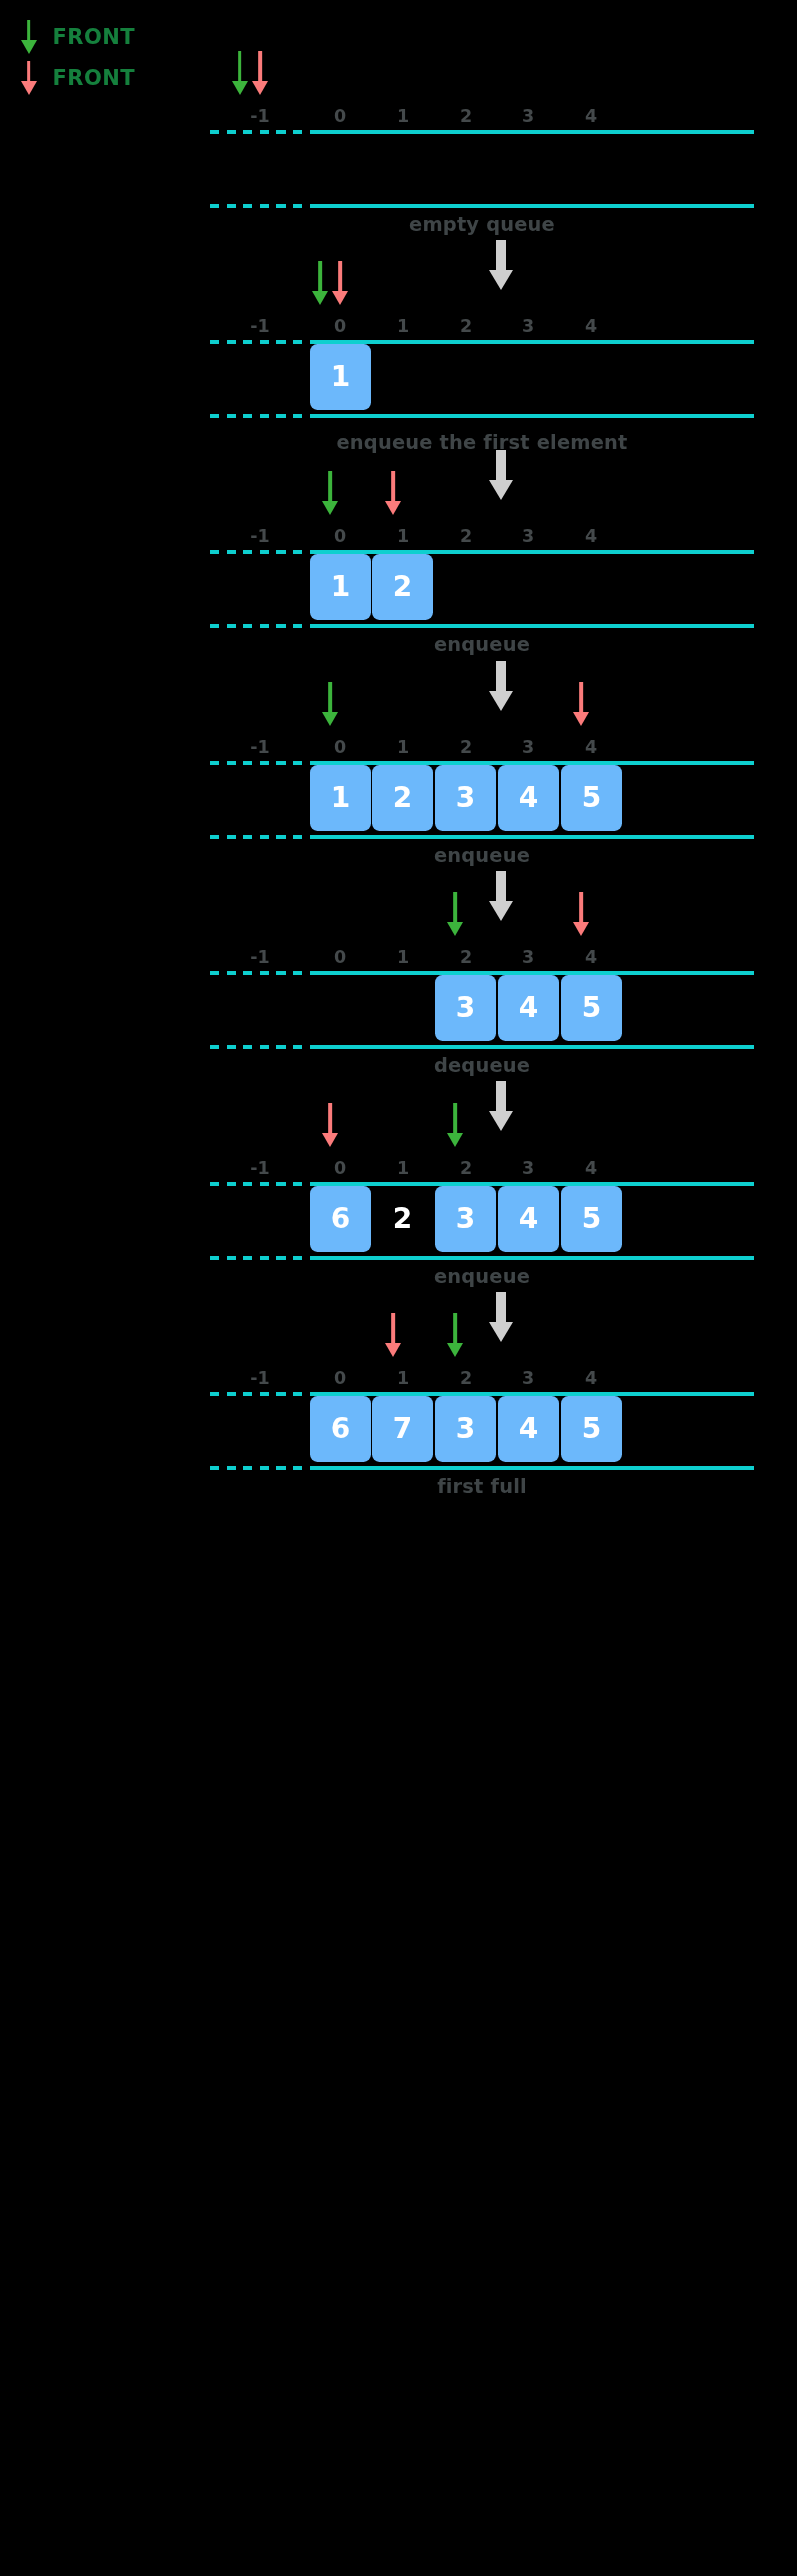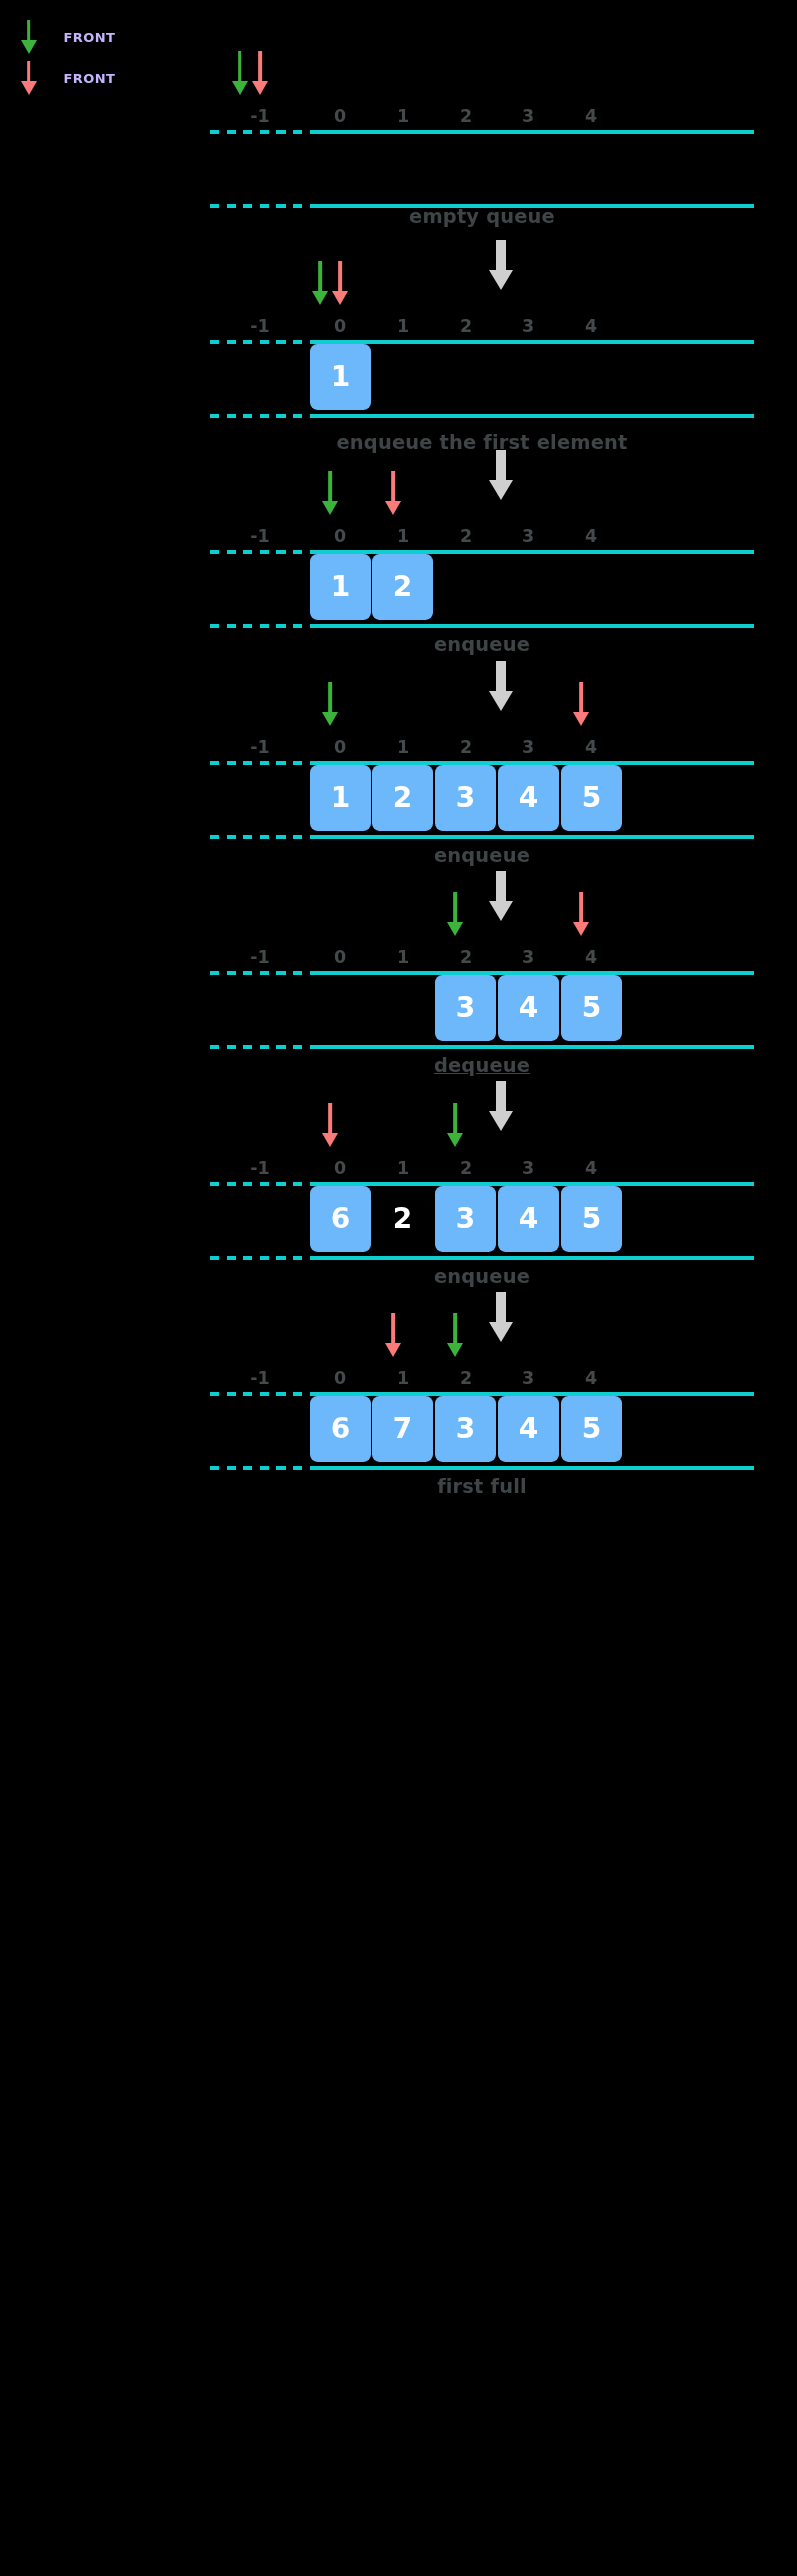--- a/index.html
+++ b/index.html
@@ -8,22 +8,22 @@
     font-family:"DejaVu Sans","Liberation Sans",sans-serif;
     background:#000;color:#3a3f41;
   }
   .stage{position:relative;width:797px;height:2576px;}
 
   
   .legend{position:absolute;left:16.6px;top:16.6px;width:120px;}
   .legend-row{display:flex;align-items:center;height:41px;}
   .legend-arrow{width:24px;height:41px;position:relative;flex:0 0 24px;}
   .legend-label{
-    font-size:13px;font-weight:bold;letter-spacing:0.4px;
-    color:#c4b5fd;margin-left:23px;line-height:1;
+    font-size:21px;font-weight:bold;letter-spacing:0.4px;
+    color:#15803d;margin-left:12px;line-height:1;
   }
 
   
   .arw{position:absolute;left:50%;transform:translateX(-50%);}
   .arw .shaft{position:absolute;left:50%;transform:translateX(-50%);width:3.7px;}
   .arw .head{
     position:absolute;left:50%;transform:translateX(-50%);
     width:0;height:0;border-left:8.3px solid transparent;border-right:8.3px solid transparent;
   }
   .arw.green .shaft{background:#3cb43c;}
@@ -139,21 +139,21 @@
           <div class="rail" style="top: 79px;">
             <span class="dash"></span>
             <span class="solid"></span>
           </div>
           <div class="cells" style="position: absolute; top: 83px; left: 0px; width: 544px;"></div>
           <div class="rail" style="top: 153px;">
             <span class="dash"></span>
             <span class="solid"></span>
           </div>
         </div>
-        <div class="caption" style="top: 154px;">empty queue</div>
+        <div class="caption" style="top: 162px;">empty queue</div>
       </div>
       <div class="flow" style="position: absolute; top: 240px;">
         <span class="arw">
           <span class="shaft"></span>
           <span class="head"></span>
         </span>
       </div>
       <div class="step" style="top: 261px;">
         <div class="qwrap">
           <div class="ptr-lane">
@@ -306,21 +306,21 @@
           <div class="cells" style="position: absolute; top: 83px; left: 0px; width: 544px;">
             <div class="cell filled" style="left: 225px;">3</div>
             <div class="cell filled" style="left: 288px;">4</div>
             <div class="cell filled" style="left: 351px;">5</div>
           </div>
           <div class="rail" style="top: 153px;">
             <span class="dash"></span>
             <span class="solid"></span>
           </div>
         </div>
-        <div class="caption" style="top: 162px; text-decoration: underline;">dequeue</div>
+        <div class="caption" style="top: 162px;">dequeue</div>
       </div>
       <div class="flow" style="position: absolute; top: 1081px;">
         <span class="arw">
           <span class="shaft"></span>
           <span class="head"></span>
         </span>
       </div>
       <div class="step" style="top: 1103px;">
         <div class="qwrap">
           <div class="ptr-lane">

